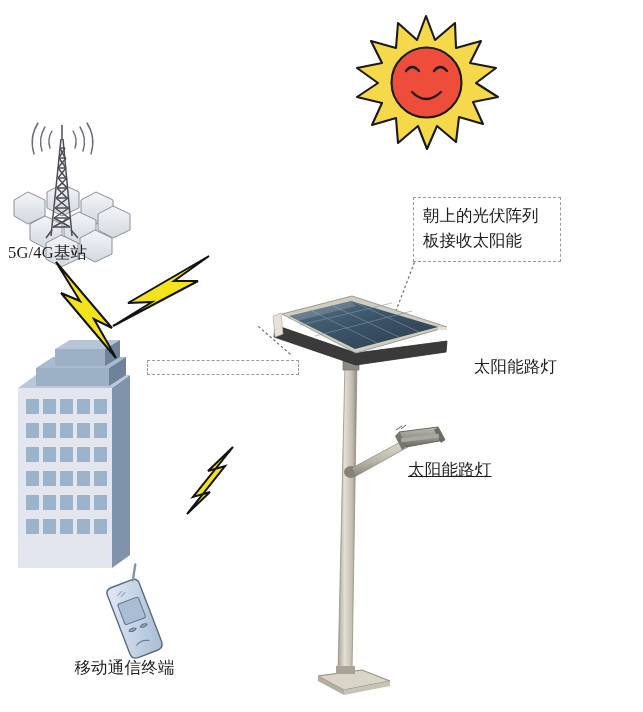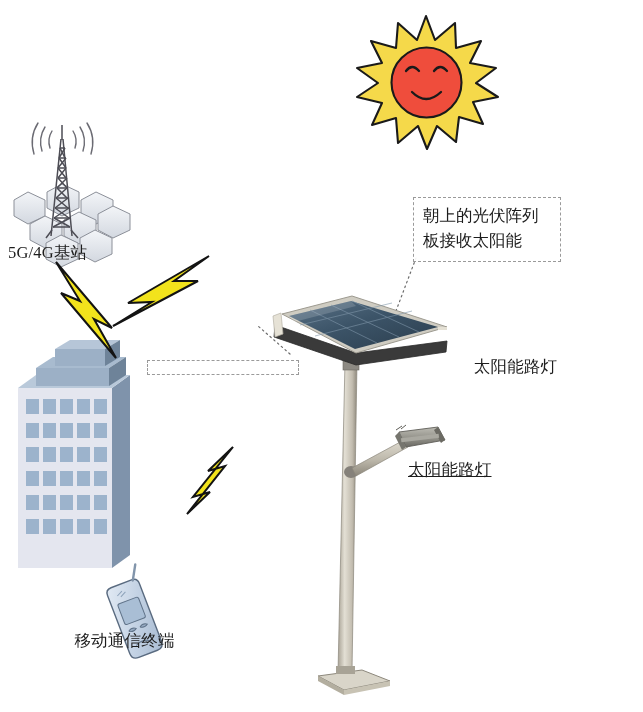--- a/index.html
+++ b/index.html
@@ -271,17 +271,17 @@
   </div>
 
   <div class="label label-centered" style="left:388px; top:355px; width:255px;">
     <span class="lbl-line">太阳能路灯</span>
   </div>
 
   <div class="label" style="left:408px; top:458px;text-decoration:underline;">
     <span class="lbl-line">太阳能路灯</span>
   </div>
 
-  <div class="label label-centered" style="left:12px; top:629px; width:225px;">
+  <div class="label label-centered" style="left:12px; top:656px; width:225px;">
     <span class="lbl-line">移动通信终端</span>
   </div>
 
 </div>
 
 </body></html>

